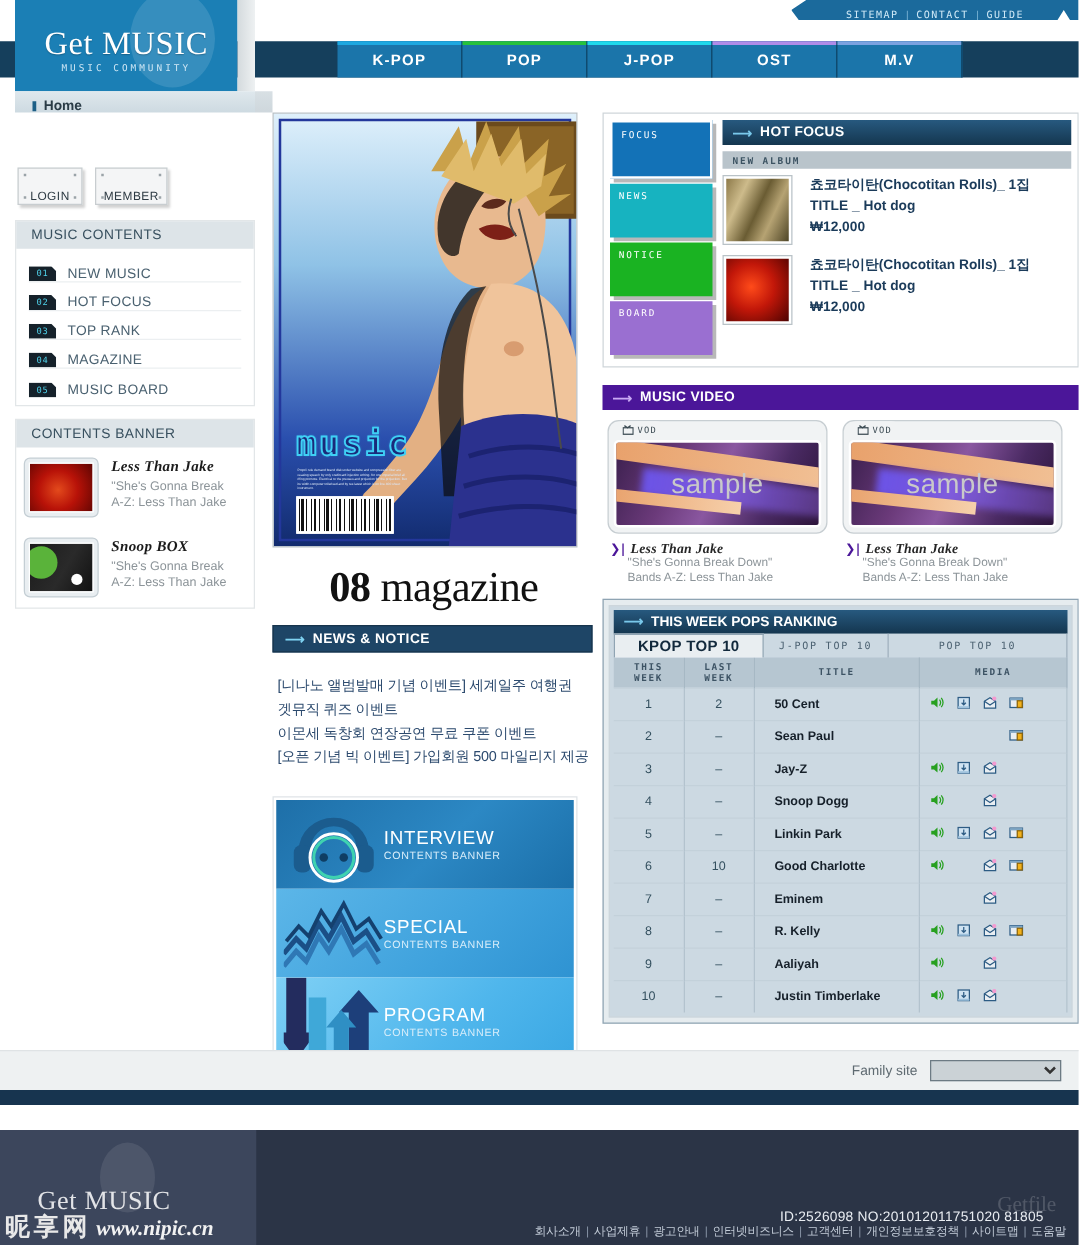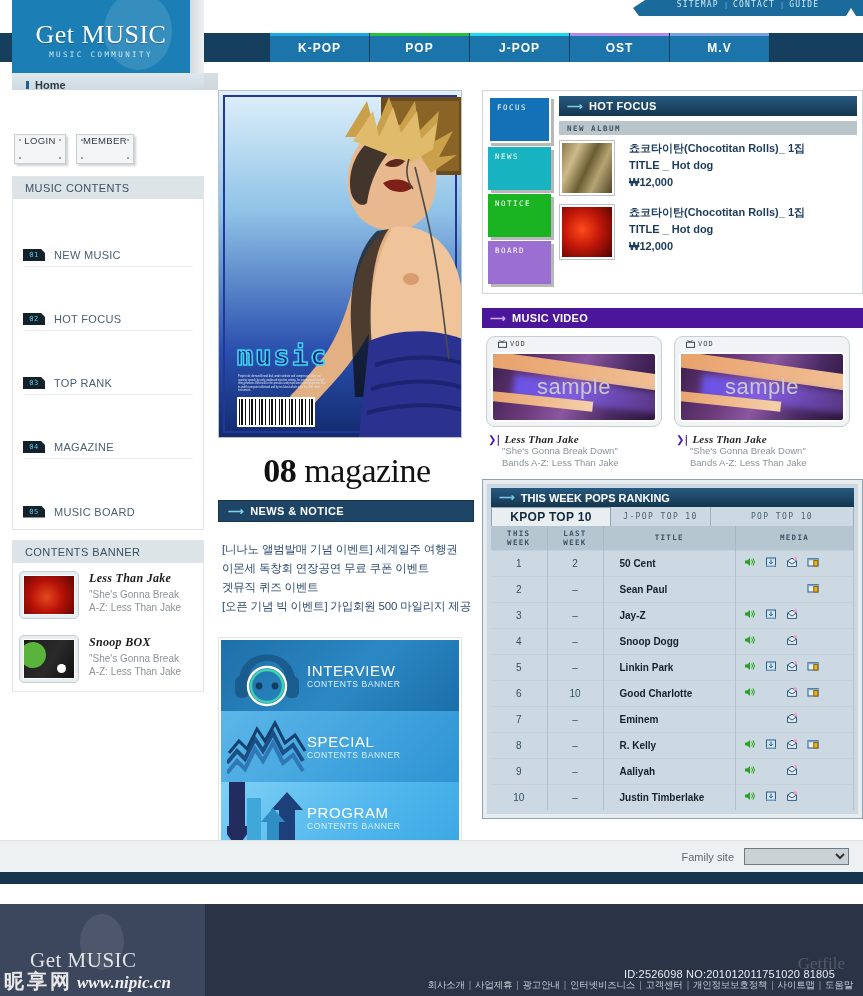--- a/index.html
+++ b/index.html
@@ -13,21 +13,21 @@
     overflow: hidden;
     position: relative;
   }
 
   
   .top-wrap { position:absolute; left:0; top:0; width:863px; height:90px; background:#fff; }
   .utilbar {
     position:absolute; right:0; top:0; width:230px; height:16px;
     background:#1b6a9c;
     clip-path: polygon(12px 0, 230px 0, 230px 16px, 223px 16px, 218px 8px, 213px 16px, 6px 16px, 0 8px);
-    display:flex; align-items:flex-start; justify-content:center;
+    display:flex; align-items:flex-end; justify-content:center;
     gap:6px;
   }
   .utilbar a {
     color:#cfe9f7; font-size:8px; letter-spacing:1.2px;
     text-decoration:none; font-family:"DejaVu Sans Mono", monospace;
   }
   .utilbar .sep { color:#7fb7d8; font-size:8px; }
 
   .navstrip { position:absolute; left:0; top:33px; width:863px; height:29px; background:#153f5c; }
   .logo-box {
@@ -86,40 +86,40 @@
 
   
   .page { position:absolute; left:0; top:90px; width:863px; height:750px; background:#fff; }
 
   
   .sidebar { position:absolute; left:12px; top:40px; width:192px; }
   .auth-row { display:flex; gap:10px; padding:4px 2px 12px 2px; }
   .auth-btn {
     width:52px; height:30px; background:#f4f5f6;
     border:1px solid #c8cdd0; box-shadow:2px 2px 2px rgba(0,0,0,0.18);
-    display:flex; align-items:flex-start; justify-content:center;
+    display:flex; align-items:flex-end; justify-content:center;
     font-size:9.5px; color:#2d3a43; letter-spacing:.4px; cursor:pointer;
     position:relative;
   }
   .auth-btn.wide { width:58px; }
   .auth-btn i { position:absolute; width:2px; height:2px; background:#9aa3a8; }
   .auth-btn i:nth-child(1){ left:4px; top:4px;}
   .auth-btn i:nth-child(2){ right:4px; top:4px;}
   .auth-btn i:nth-child(3){ left:4px; bottom:4px;}
   .auth-btn i:nth-child(4){ right:4px; bottom:4px;}
 
   .panel { background:#fff; border:1px solid #e2e6e8; margin-bottom:10px; }
   .panel-head {
     background:#dde4e8; height:22px; display:flex; align-items:center;
     padding-left:12px; color:#38505f; font-size:11px; letter-spacing:.4px;
   }
   .menu-list { padding:4px 10px 6px 10px; }
   .menu-item {
-    display:flex; align-items:center; height:23px;
-    border-bottom:1px solid #eceff1; cursor:pointer;margin-top:41px;
+    display:flex; align-items:flex-end; height:23px;
+    border-bottom:1px solid #eceff1; cursor:pointer;
   }
   .menu-item:last-child { border-bottom:none; }
   .menu-num {
     width:22px; height:12px; background:#15212a; color:#4fd0e8;
     font-family:"DejaVu Sans Mono", monospace; font-size:7px;
     display:flex; align-items:center; justify-content:center;
     margin-right:9px; letter-spacing:.5px;
     clip-path: polygon(0 0, 18px 0, 22px 4px, 22px 12px, 0 12px);
   }
   .menu-label { color:#4a6170; font-size:11px; letter-spacing:.3px; }
@@ -186,21 +186,21 @@
   .cb2 { background:linear-gradient(135deg,#5cb6e8 0%,#3fa2dd 60%,#2f93d2 100%); }
   .cb3 { background:linear-gradient(135deg,#7fd0f5 0%,#4fb6ec 60%,#3aa7e3 100%); }
   .cb .cb-title { color:#fff; font-size:15px; letter-spacing:.6px; }
   .cb .cb-sub { color:#d9eefa; font-size:8.5px; letter-spacing:.6px; }
   .cb .art { position:absolute; left:6px; top:0; width:80px; height:71px; }
 
   
   .right { position:absolute; left:482px; top:0; width:381px; }
 
   .focus-box { display:flex; border:1px solid #cfd6da; background:#fff; padding:5px; }
-  .focus-tabs { width:63px; flex:none; margin-right:8px; }
+  .focus-tabs { width:82px; flex:none; margin-right:8px; }
   .ftab {
     height:43px; margin-bottom:4px; color:#fff; font-size:7.5px; letter-spacing:1.5px;
     font-family:"DejaVu Sans Mono", monospace; padding:5px 0 0 7px; cursor:pointer;
     box-shadow:3px 3px 0 rgba(0,0,0,0.28);
   }
   .ftab.active { border:2px solid #fff; box-shadow:3px 3px 0 rgba(0,0,0,0.28); height:47px; }
   .focus-main { flex:1; }
   .bluebar {
     height:20px; background:linear-gradient(to bottom,#27597f,#14364f);
     display:flex; align-items:center; padding-left:8px;
@@ -492,22 +492,22 @@
       <span class="num">08</span>
       <span>magazine</span>
     </div>
 
     <div class="sect-bar">
       <span class="arrow">⟶</span>
       <span>NEWS &amp; NOTICE</span>
     </div>
     <ul class="news-list">
       <li>[니나노 앨범발매 기념 이벤트] 세계일주 여행권</li>
+      <li>겟뮤직 퀴즈 이벤트</li>
       <li> 이몬세 독창회 연장공연 무료 쿠폰 이벤트</li>
-      <li>겟뮤직 퀴즈 이벤트</li>
       <li>[오픈 기념 빅 이벤트] 가입회원 500 마일리지 제공</li>
     </ul>
 
     <div class="cbanners">
       <div class="cb cb1">
         <svg class="art" viewBox="0 0 80 71">
           <path d="M12 40 a26 24 0 0 1 56 0 l0 8 -10 0 0 -10 a18 17 0 0 0 -36 0 l0 10 -10 0Z" fill="#1b5c8e"></path>
           <rect x="8" y="36" width="14" height="22" rx="6" fill="#1b5c8e"></rect>
           <rect x="58" y="36" width="14" height="22" rx="6" fill="#1b5c8e"></rect>
           <circle cx="40" cy="46" r="19" fill="none" stroke="#ffffff" stroke-width="2.4"></circle>

